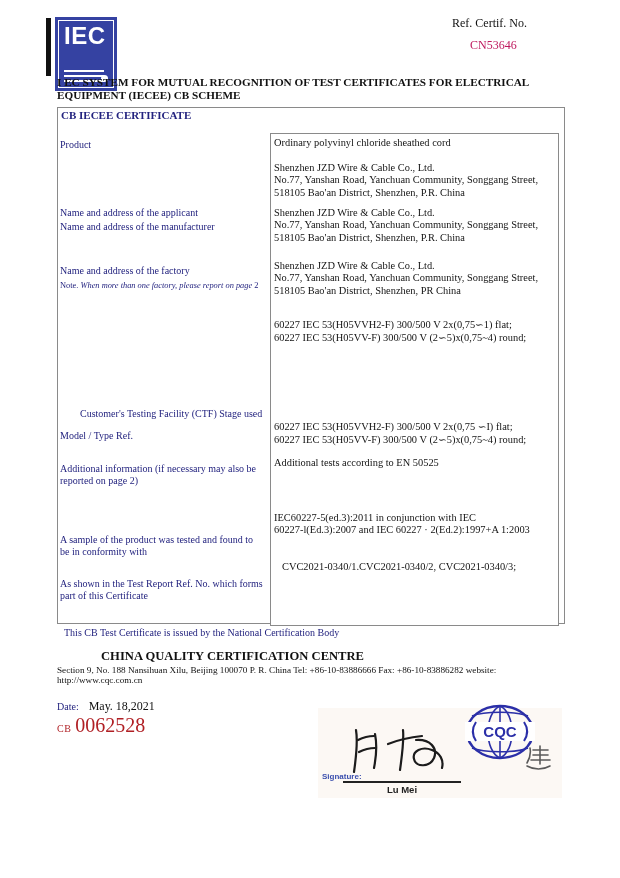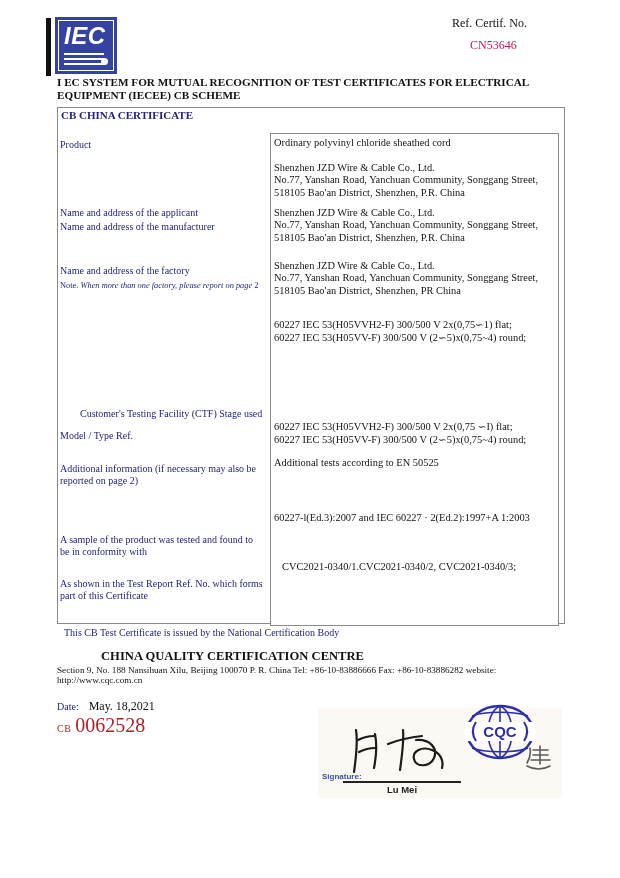--- a/index.html
+++ b/index.html
@@ -11,21 +11,21 @@
     --cqc-blue:#2b2fa8;
   }
   html,body{margin:0;padding:0;background:#fff;}
   .page{
     position:relative;width:620px;height:878px;background:#ffffff;overflow:hidden;
     font-family:"Liberation Serif","DejaVu Serif",serif;color:var(--ink);
   }
   
   .iec-logo{position:absolute;left:46px;top:16px;width:76px;height:62px;}
   .iec-bar{position:absolute;left:0;top:2px;width:5px;height:58px;background:#111;}
-  .iec-square{position:absolute;left:9px;top:1px;width:62px;height:57px;background:var(--iec-blue);font-style:italic;}
+  .iec-square{position:absolute;left:9px;top:1px;width:62px;height:74px;background:var(--iec-blue);}
   .iec-inner{position:absolute;left:3px;top:3px;right:3px;bottom:3px;border:1.5px solid #fff;}
   .iec-text{
     position:absolute;left:5px;top:1px;color:#fff;font-family:"Liberation Sans","DejaVu Sans",sans-serif;
     font-weight:bold;font-size:24px;letter-spacing:0.5px;
   }
   .iec-lines{position:absolute;left:5px;bottom:5px;width:40px;}
   .iec-lines .l{height:2px;background:#fff;margin-top:3px;}
   .iec-dot{position:absolute;right:5px;bottom:5px;width:7px;height:7px;border-radius:50%;background:#fff;}
   
   .ref-label{position:absolute;left:452px;top:16px;font-size:12px;color:#111;}
@@ -88,21 +88,21 @@
     </div>
   </div>
 
   <div class="ref-label">Ref. Certif. No.</div>
   <div class="ref-value">CN53646</div>
 
   <div class="scheme-heading">I EC SYSTEM FOR MUTUAL RECOGNITION OF TEST CERTIFICATES FOR ELECTRICAL EQUIPMENT (IECEE) CB SCHEME</div>
 
   <div class="outer-box"></div>
   <div class="inner-box"></div>
-  <div class="cert-title">CB CHINA CERTIFICATE</div>
+  <div class="cert-title">CB IECEE CERTIFICATE</div>
 
   <div class="lbl" style="top:139px;">Product</div>
   <div class="lbl" style="top:176px;margin-top:31px;">Name and address of the applicant</div>
   <div class="lbl" style="top:221px;">Name and address of the manufacturer</div>
   <div class="lbl" style="top:265px;">Name and address of the factory</div>
   <div class="note-line" style="top:281px;"><span>Note.</span><span class="it"> When more than one factory, please report on page </span><span>2</span></div>
   <div class="lbl" style="top:408px;padding-left:20px;">Customer's Testing Facility (CTF) Stage used</div>
   <div class="lbl" style="top:430px;">Model / Type Ref.</div>
   <div class="lbl" style="top:463px;">Additional information (if necessary may also be reported on page 2)</div>
   <div class="lbl" style="top:534px;width:200px;">A sample of the product was tested and found to be in conformity with</div>
@@ -131,20 +131,21 @@
     <div>60227 IEC 53(H05VV-F) 300/500 V (2∽5)x(0,75~4) round;</div>
   </div>
   <div class="val" style="top:420px;line-height:13px;">
     <div>60227 IEC 53(H05VVH2-F) 300/500 V 2x(0,75 ∽I) flat;</div>
     <div>60227 IEC 53(H05VV-F) 300/500 V (2∽5)x(0,75~4) round;</div>
   </div>
   <div class="val" style="top:457px;">
       <div>Additional tests according to EN 50525</div>
     </div>
   <div class="val" style="top:512px;">
+    <div>IEC60227-5(ed.3):2011 in conjunction with IEC</div>
     <div>60227-l(Ed.3):2007 and IEC 60227 · 2(Ed.2):1997+A 1:2003</div>
   </div>
   <div class="val" style="top:561px;left:282px;">
       <div>CVC2021-0340/1.CVC2021-0340/2, CVC2021-0340/3;</div>
     </div>
 
   <div class="issued-note">This CB Test Certificate is issued by the National Certification Body</div>
 
   <div class="ncb-name">CHINA QUALITY CERTIFICATION CENTRE</div>
   <div class="ncb-address">Section 9, No. 188 Nansihuan Xilu, Beijing 100070 P. R. China Tel: +86-10-83886666 Fax: +86-10-83886282 website: http://www.cqc.com.cn</div>

